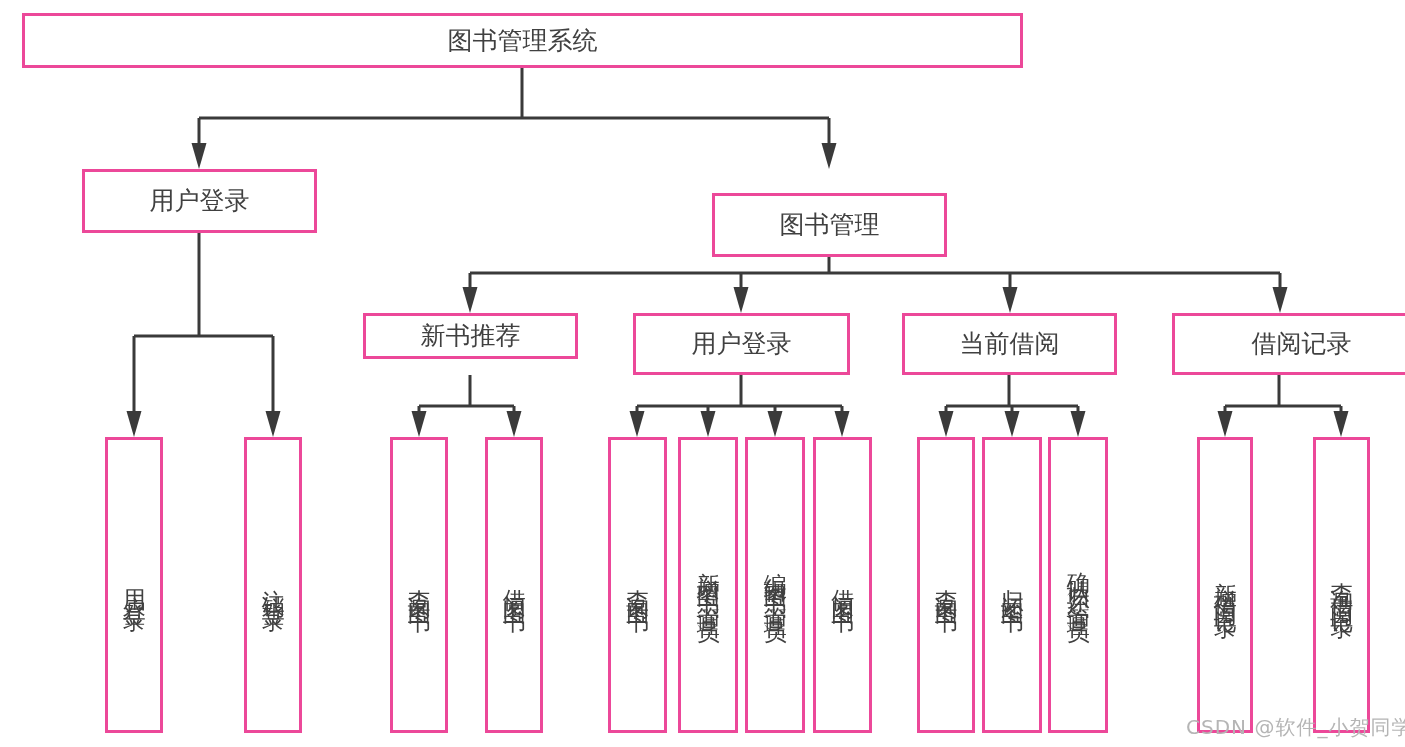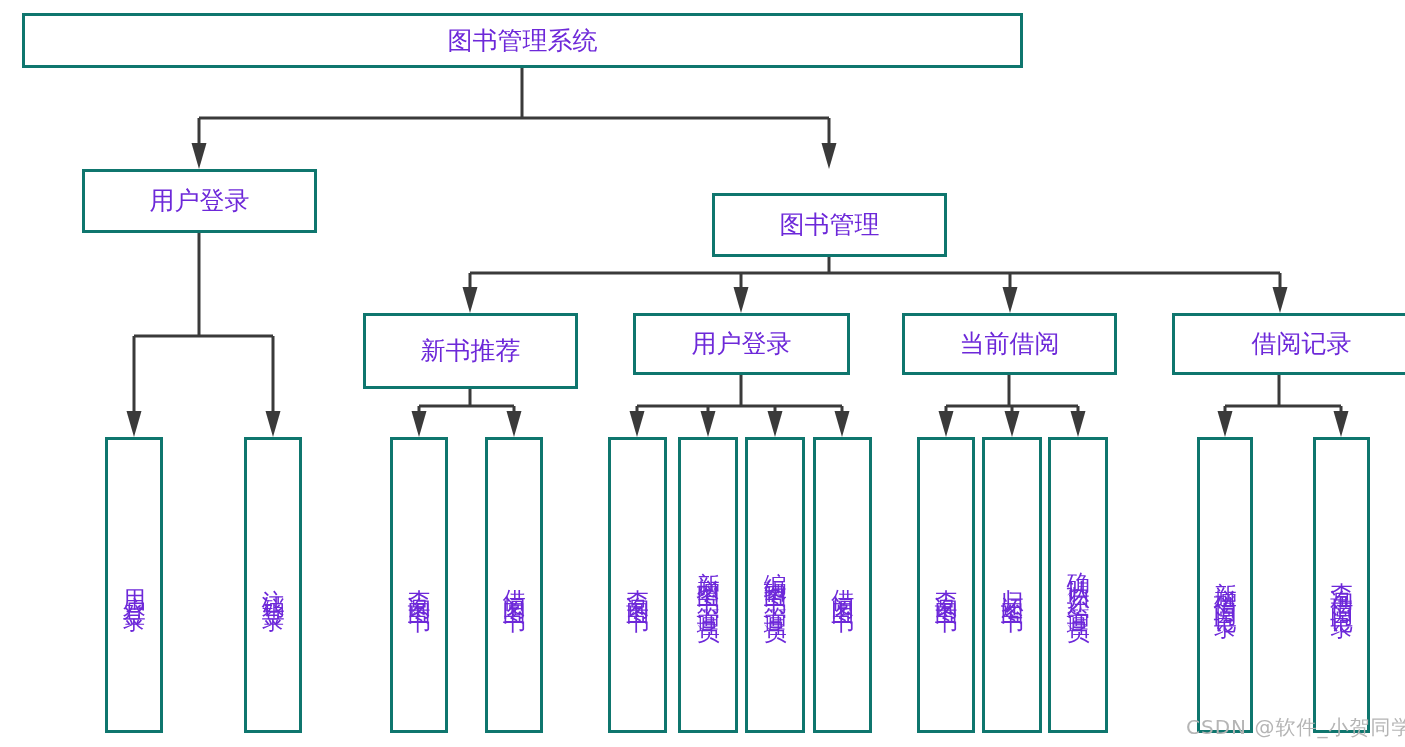--- a/index.html
+++ b/index.html
@@ -8,22 +8,22 @@
     width:1405px; height:747px;
     background:#ffffff;
     font-family:"DejaVu Sans","Liberation Sans",sans-serif;
     overflow:hidden;
   }
   .connector-layer { position:absolute; left:0; top:0; z-index:1; }
   .node {
     position:absolute;
     box-sizing:border-box;
     background:#ffffff;
-    border:3px solid #0f766e;
-    color:#6d28d9;
+    border:3px solid #ec4899;
+    color:#404040;
     display:flex;
     align-items:center;
     justify-content:center;
     z-index:2;
     font-size:25px;
     line-height:1.2;
     white-space:nowrap;
   }
   .leaf {
     writing-mode:vertical-rl;
@@ -85,21 +85,21 @@
       <polygon points="1217.5,411 1232.5,411 1225,437"></polygon>
       <polygon points="1333.5,411 1348.5,411 1341,437"></polygon>
     </g>
   </svg>
 
   <div class="node" style="left:22px;top:13px;width:1001px;height:55px;">图书管理系统</div>
 
   <div class="node" style="left:82px;top:169px;width:235px;height:64px;">用户登录</div>
   <div class="node" style="left:712px;top:169px;width:235px;height:64px;margin-top:24px;">图书管理</div>
 
-  <div class="node" style="left:363px;top:313px;width:215px;height:76px;">新书推荐</div>
+  <div class="node" style="left:363px;top:313px;width:215px;height:46px;">新书推荐</div>
   <div class="node" style="left:633px;top:313px;width:217px;height:62px;">用户登录</div>
   <div class="node" style="left:902px;top:313px;width:215px;height:62px;">当前借阅</div>
   <div class="node" style="left:1172px;top:313px;width:259px;height:62px;">借阅记录</div>
 
   <div class="node leaf" style="left:105px;top:437px;width:58px;height:296px;">用户登录</div>
   <div class="node leaf" style="left:244px;top:437px;width:58px;height:296px;">注销登录</div>
 
   <div class="node leaf" style="left:390px;top:437px;width:58px;height:296px;">查询图书</div>
   <div class="node leaf" style="left:485px;top:437px;width:58px;height:296px;">借阅图书</div>
 

